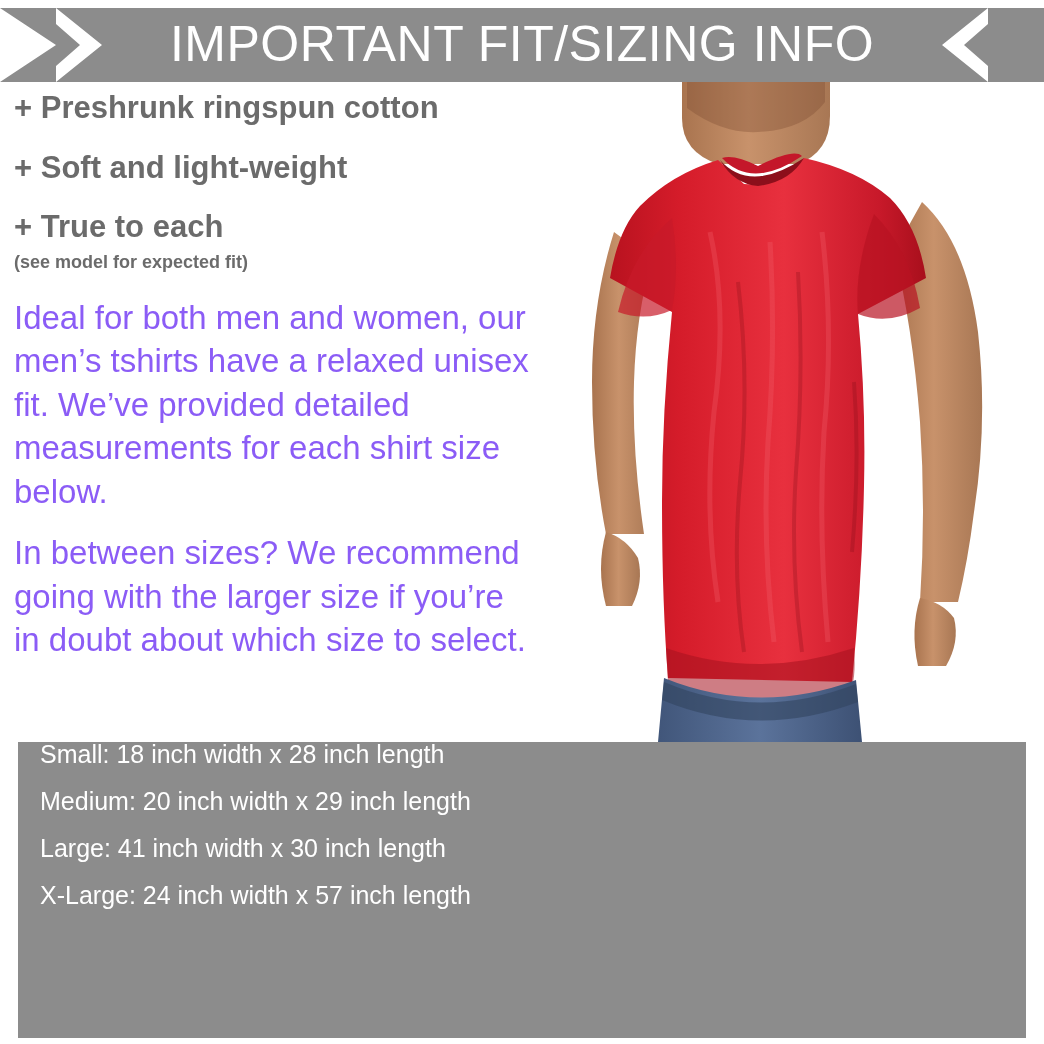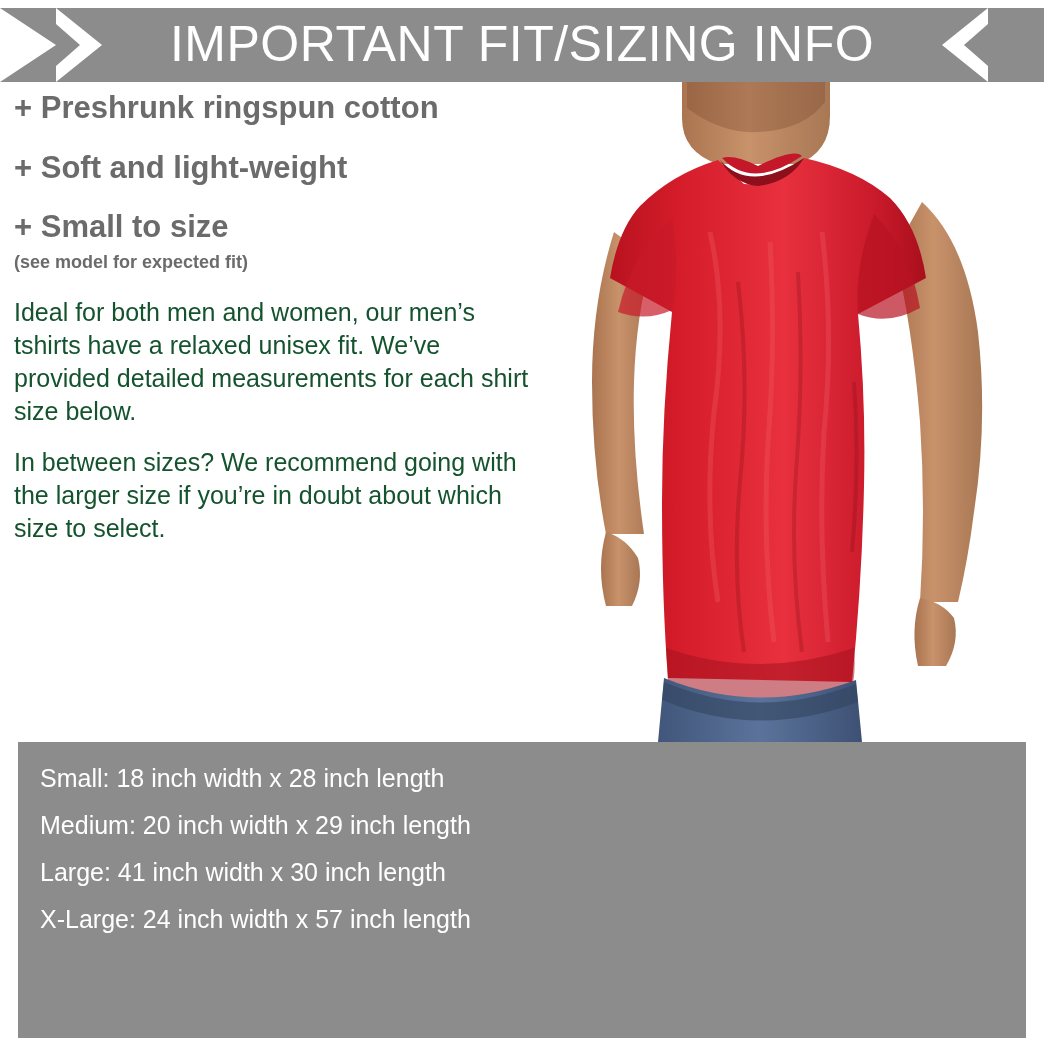--- a/index.html
+++ b/index.html
@@ -104,36 +104,36 @@
     line-height: 1.05;
     margin-bottom: 27px;
     white-space: nowrap;
   }
   .bullet.sub {
     font-size: 18px;
     margin-top: -18px;
     margin-bottom: 24px;
   }
   .para {
-    color: #14532d;
-    font-size: 25px;
+    color: #8b5cf6;
+    font-size: 33px;
     line-height: 1.32;
     margin-bottom: 18px;
     width: 520px;
   }
 
   
   .sizes {
     position: absolute;
     left: 18px;
     top: 742px;
     width: 1008px;
     height: 296px;
     background: #8c8c8c;
-    padding: 24px 0 0 0;
+    padding: 0 0 0 0;
     box-sizing: border-box;
   }
   .size-row {
     color: #ffffff;
     font-size: 25px;
     line-height: 1.0;
     padding: 0 0 0 22px;
     margin-bottom: 22px;
     white-space: nowrap;
   }
@@ -207,21 +207,21 @@
 
       <path d="M398 516 Q420 520 432 536 Q438 560 424 584 L396 584 Q388 548 398 516 Z" fill="url(#skinShade)"></path>
 
       <path d="M84 450 Q104 456 116 476 Q122 500 110 524 L84 524 Q74 486 84 450 Z" fill="url(#skinShade)"></path>
     </svg>
   </div>
 
   <div class="left-col">
     <div class="bullet">+ Preshrunk ringspun cotton</div>
     <div class="bullet">+ Soft and light-weight</div>
-    <div class="bullet">+ Small to size</div>
+    <div class="bullet">+ True to each</div>
     <div class="bullet sub">(see model for expected fit)</div>
     <div class="para">Ideal for both men and women, our men’s tshirts have a relaxed unisex fit. We’ve provided detailed measurements for each shirt size below.</div>
     <div class="para">In between sizes? We recommend going with the larger size if you’re in doubt about which size to select.</div>
   </div>
 
   <div class="sizes">
     <div class="size-row">Small: 18 inch width x 28 inch length</div>
     <div class="size-row">Medium: 20 inch width x 29 inch length</div>
     <div class="size-row">Large: 41 inch width x 30 inch length</div>
     <div class="size-row">X-Large: 24 inch width x 57 inch length</div>

